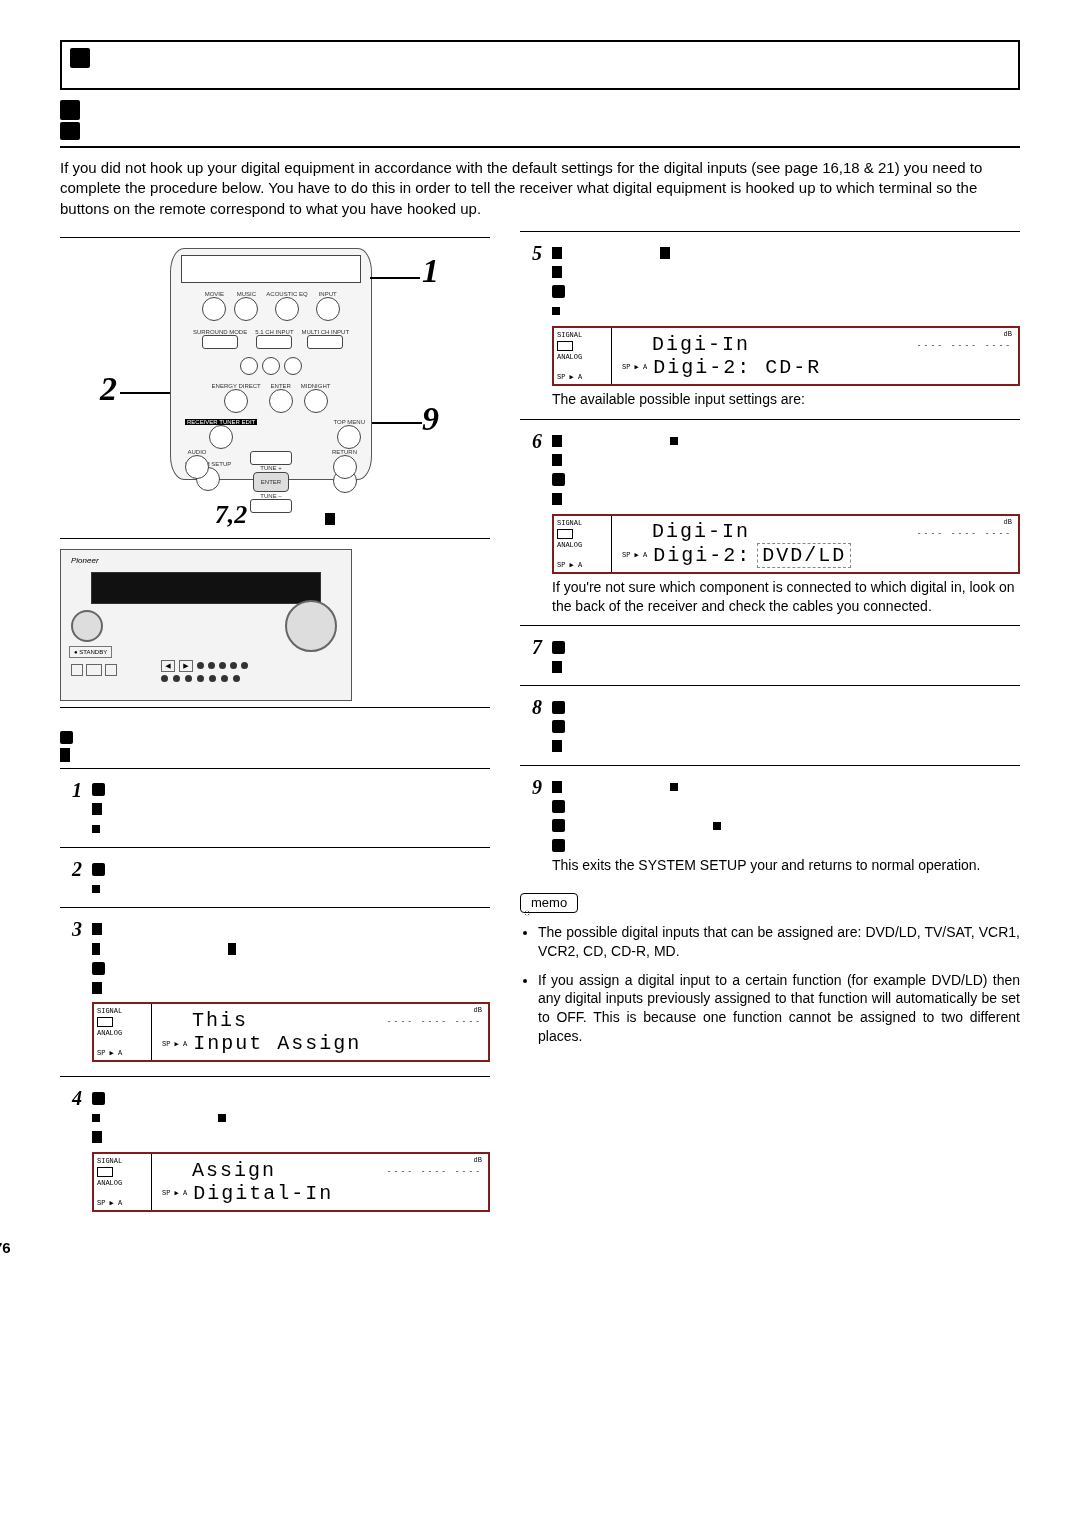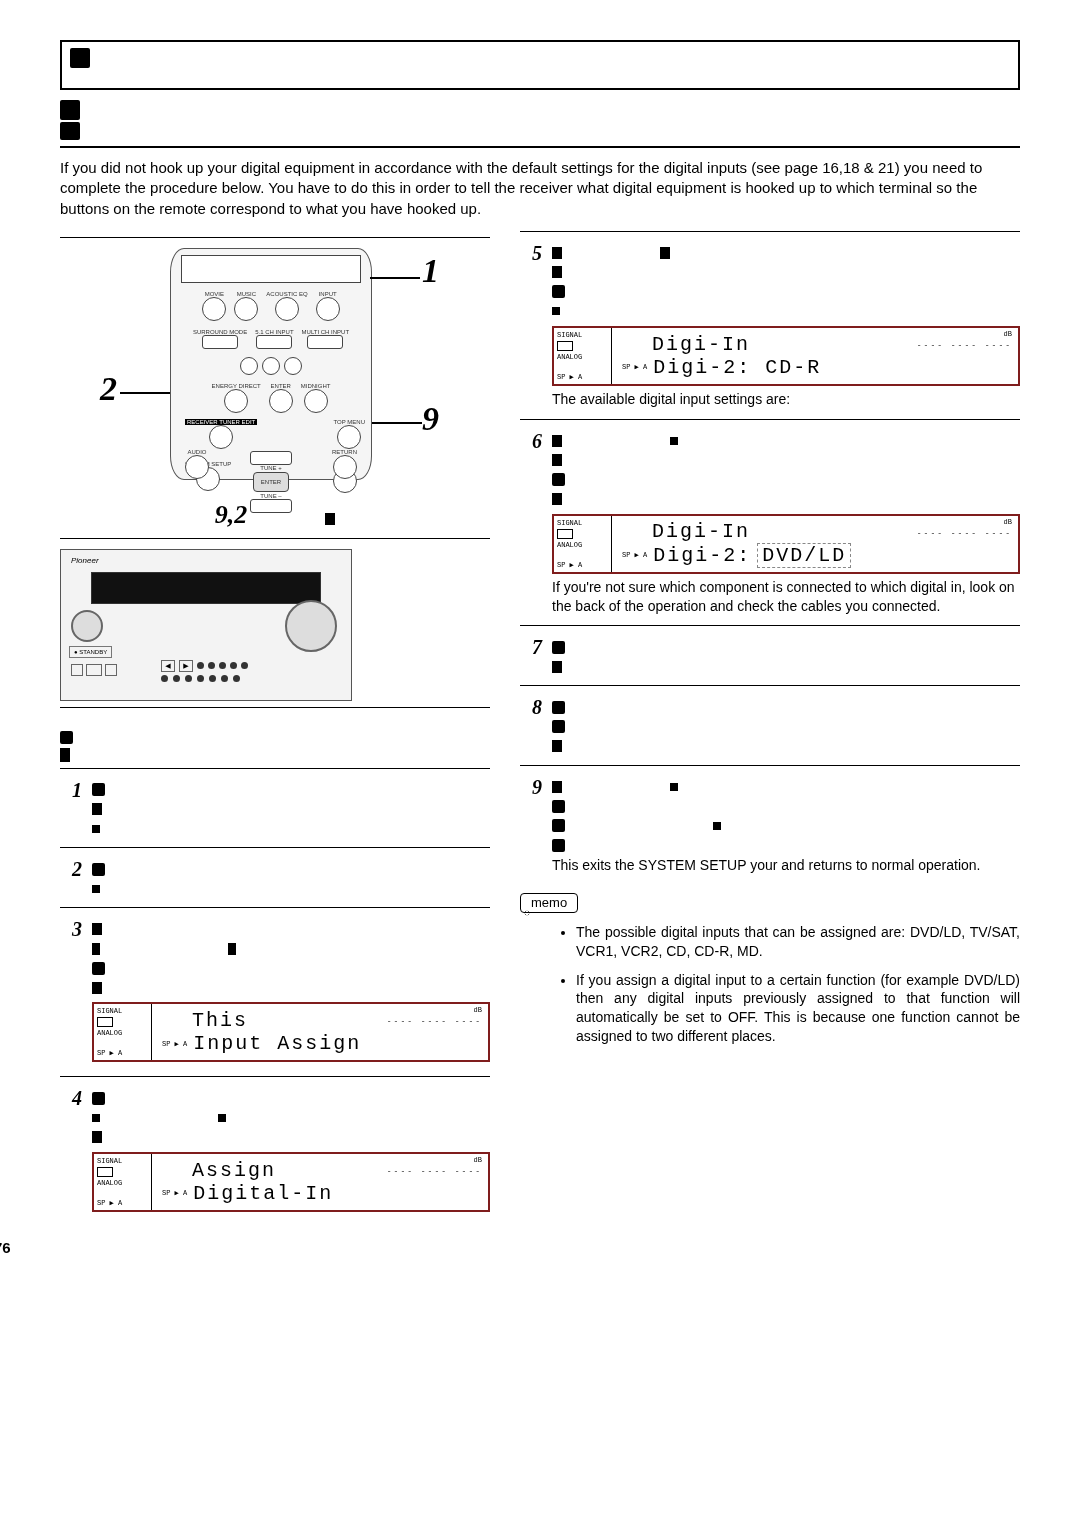--- a/index.html
+++ b/index.html
@@ -173,21 +173,21 @@
     background:
       radial-gradient(circle at 6px 3px, transparent 2px, #000 2px 2.4px, transparent 2.6px) repeat-x;
     opacity:0.6;
   }
   ul.memo-list {
     margin: 10px 0 0 0;
     padding-left: 18px;
     font-size: 14px;
     line-height: 1.35;
   }
-  ul.memo-list li { margin-bottom: 10px; text-align: justify; margin-left: 38px;}
+  ul.memo-list li { margin-bottom: 10px; text-align: justify;}
   .page-number{
     position:absolute;
     font-family: Arial, sans-serif;
     font-weight:bold;
     font-size:15px;
   }
   .page-wrap{ position:relative;}
   .subhead{
     font-weight:bold;
     font-size:15px;
@@ -339,21 +339,21 @@
           </svg>
         <span class="callout-num" style="position:absolute; left:40px; top:122px;">2</span>
 
         <svg style="position:absolute; left:312px; top:170px;" width="70" height="10">
             <line x1="0" y1="5" x2="50" y2="5" class="callout-line"></line>
           </svg>
         <span class="callout-num" style="position:absolute; left:362px; top:152px;">9</span>
       </div>
 
       <div style="text-align:center; margin:2px 0 8px 0;">
-        <span class="mini-letters">9,2</span>
+        <span class="mini-letters">7,2</span>
         <span style="display:inline-block; width:70px;"></span>
         <span class="thin-icon"></span>
       </div>
 
       <hr class="thin-hr">
 
       <div style="display:flex; justify-content:flex-start; margin:8px 0 6px 0;">
         <div class="receiver-box">
           <div style="position:absolute;top:6px;left:10px;font-size:8px;font-style:italic;">Pioneer</div>
           <div class="receiver-display"></div>
@@ -506,21 +506,21 @@
             <div class="lcd-right">
               <span class="lcd-db">dB</span>
               <span class="lcd-dashes">---- ---- ----</span>
               <div class="lcd-line1">Digi-In</div>
               <div class="lcd-line2">
                   <span class="lcd-sp">SP ▶ A</span>
                   <span>Digi-2: CD-R</span>
                 </div>
             </div>
           </div>
-          <div class="step-desc">The available digital input settings are:</div>
+          <div class="step-desc">The available possible input settings are:</div>
         </div>
       </div>
 
       <hr class="thin-hr">
 
       <div class="step">
         <div class="step-num">6</div>
         <div class="step-body">
           <div class="step-head">
             <span class="thin-icon"></span>
@@ -541,21 +541,21 @@
               <span class="lcd-db">dB</span>
               <span class="lcd-dashes">---- ---- ----</span>
               <div class="lcd-line1">Digi-In</div>
               <div class="lcd-line2">
                 <span class="lcd-sp">SP ▶ A</span>
                 <span>Digi-2:</span>
                 <span class="highlight-box">DVD/LD</span>
               </div>
             </div>
           </div>
-          <div class="step-desc">If you're not sure which component is connected to which digital in, look on the back of the operation and check the cables you connected.</div>
+          <div class="step-desc">If you're not sure which component is connected to which digital in, look on the back of the receiver and check the cables you connected.</div>
         </div>
       </div>
 
       <hr class="thin-hr">
 
       <div class="step">
         <div class="step-num">7</div>
         <div class="step-body">
           <div class="step-head">
             <span class="step-icon"></span><br>

